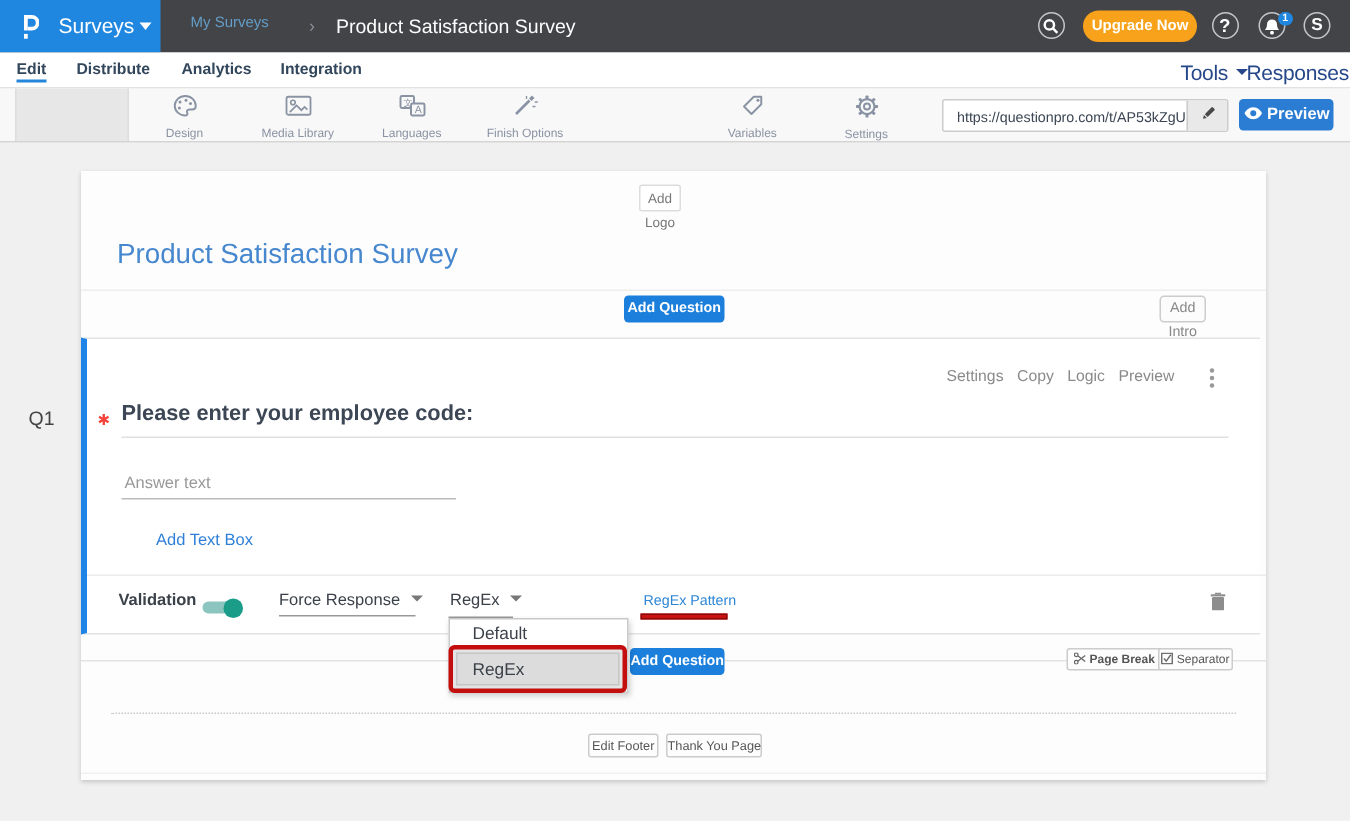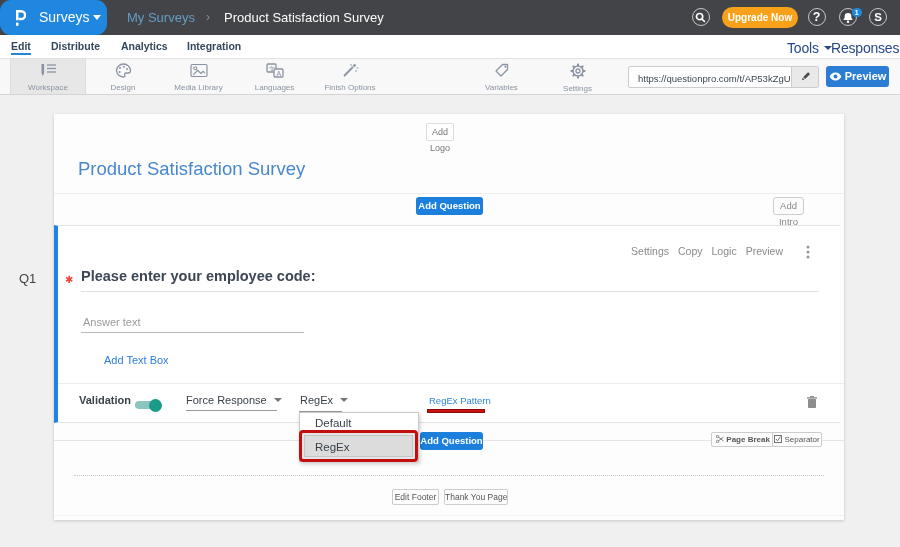--- a/index.html
+++ b/index.html
@@ -1,24 +1,24 @@
 <!DOCTYPE html>
 <html><head>
 <meta charset="utf-8">
 <style>
 * { margin:0; padding:0; box-sizing:border-box; }
 html,body { width:900px; height:547px; overflow:hidden; font-family:"Liberation Sans", sans-serif; background:#f0f0f0; }
 
 
 #topbar { position:absolute; left:0; top:0; width:900px; height:35px; background:#434448; }
-#brand { position:absolute; left:0; top:0; width:107px; height:35px; background:#1f87e0;border-radius:11px; }
+#brand { position:absolute; left:0; top:0; width:107px; height:35px; background:#1f87e0; }
 #brand .cap { position:absolute; left:39px; top:9px; color:#fff; font-size:14px; }
 #brand svg { position:absolute; left:16px; top:10px; }
 #brand .dd { position:absolute; left:93px; top:15px; width:0; height:0; border-left:4.5px solid transparent; border-right:4.5px solid transparent; border-top:5px solid #fff; }
-#crumb1 { position:absolute; left:127px; top:10px; color:#649dc6; font-size:13px; }
+#crumb1 { position:absolute; left:127px; top:10px; color:#649dc6; font-size:10px; }
 #crumbsep { position:absolute; left:206px; top:10px; color:#8a9099; font-size:12px; }
 #crumb2 { position:absolute; left:224px; top:10px; color:#fdfdfd; font-size:13px; }
 .circ { position:absolute; top:7.5px; width:18px; height:18px; border:1.5px solid #c3c6ca; border-radius:50%; color:#fff; text-align:center; }
 #upg { position:absolute; left:722px; top:7px; width:76px; height:21px; background:#f7a21a; border-radius:11px; color:#fff; font-size:10px; font-weight:bold; text-align:center; line-height:21px; }
 #qm { left:807.5px; font-size:12.5px; font-weight:bold; line-height:17.5px; }
 #av { left:869px; font-size:11.5px; font-weight:bold; line-height:17.5px; }
 #bell { left:839px; }
 #badge { position:absolute; left:852px; top:7.5px; width:9.5px; height:9.5px; background:#1f87e0; border-radius:50%; color:#fff; font-size:7px; text-align:center; line-height:9.5px; font-weight:bold;}
 
 
@@ -129,32 +129,20 @@
   <span class="it" id="edit">Edit</span>
   <span class="it" style="left:51px;">Distribute</span>
   <span class="it" style="left:121px;">Analytics</span>
   <span class="it" style="left:187px;">Integration</span>
   <span class="rt" style="left:787px;">Tools <span class="caret" style="margin-left:2px;border-top-color:#26488a;"></span></span>
   <span class="rt" style="left:831px;">Responses: 3</span>
 </div>
 
 <div id="toolbar">
   <div id="wssel"></div>
-  <div class="tbi" style="left:10px;">
-    <svg width="17" height="15" viewBox="0 0 17 15">
-        <g stroke="#8a93a3" fill="none" stroke-width="1.3">
-          <line x1="7" y1="2" x2="16" y2="2"></line>
-          <line x1="7" y1="5.5" x2="16" y2="5.5"></line>
-          <line x1="7" y1="9" x2="16" y2="9"></line>
-          <rect x="1.5" y="1" width="2.6" height="9" fill="#8a93a3" stroke="none"></rect>
-          <path d="M1.5 10 l1.3 3 1.3 -3z" fill="#8a93a3" stroke="none"></path>
-        </g>
-      </svg>
-    <div class="lbl">Workspace</div>
-  </div>
   <div class="tbi" style="left:85px;">
     <svg width="17" height="15" viewBox="0 0 17 15">
         <path d="M8.5 1 a7 6.5 0 1 0 0 13 c1.3 0 1.8-.8 1.3-1.8 c-.5-1 0-2.2 1.5-2.2 h1.8 c1.5 0 2.4-1 2.4-2.5 C15.5 4 12.4 1 8.5 1z" fill="none" stroke="#8a93a3" stroke-width="1.3"></path>
         <circle cx="5" cy="5" r="1" fill="#8a93a3"></circle>
         <circle cx="9" cy="3.8" r="1" fill="#8a93a3"></circle>
         <circle cx="12" cy="6" r="1" fill="#8a93a3"></circle>
         <circle cx="4.6" cy="9" r="1" fill="#8a93a3"></circle>
       </svg>
     <div class="lbl">Design</div>
   </div>

